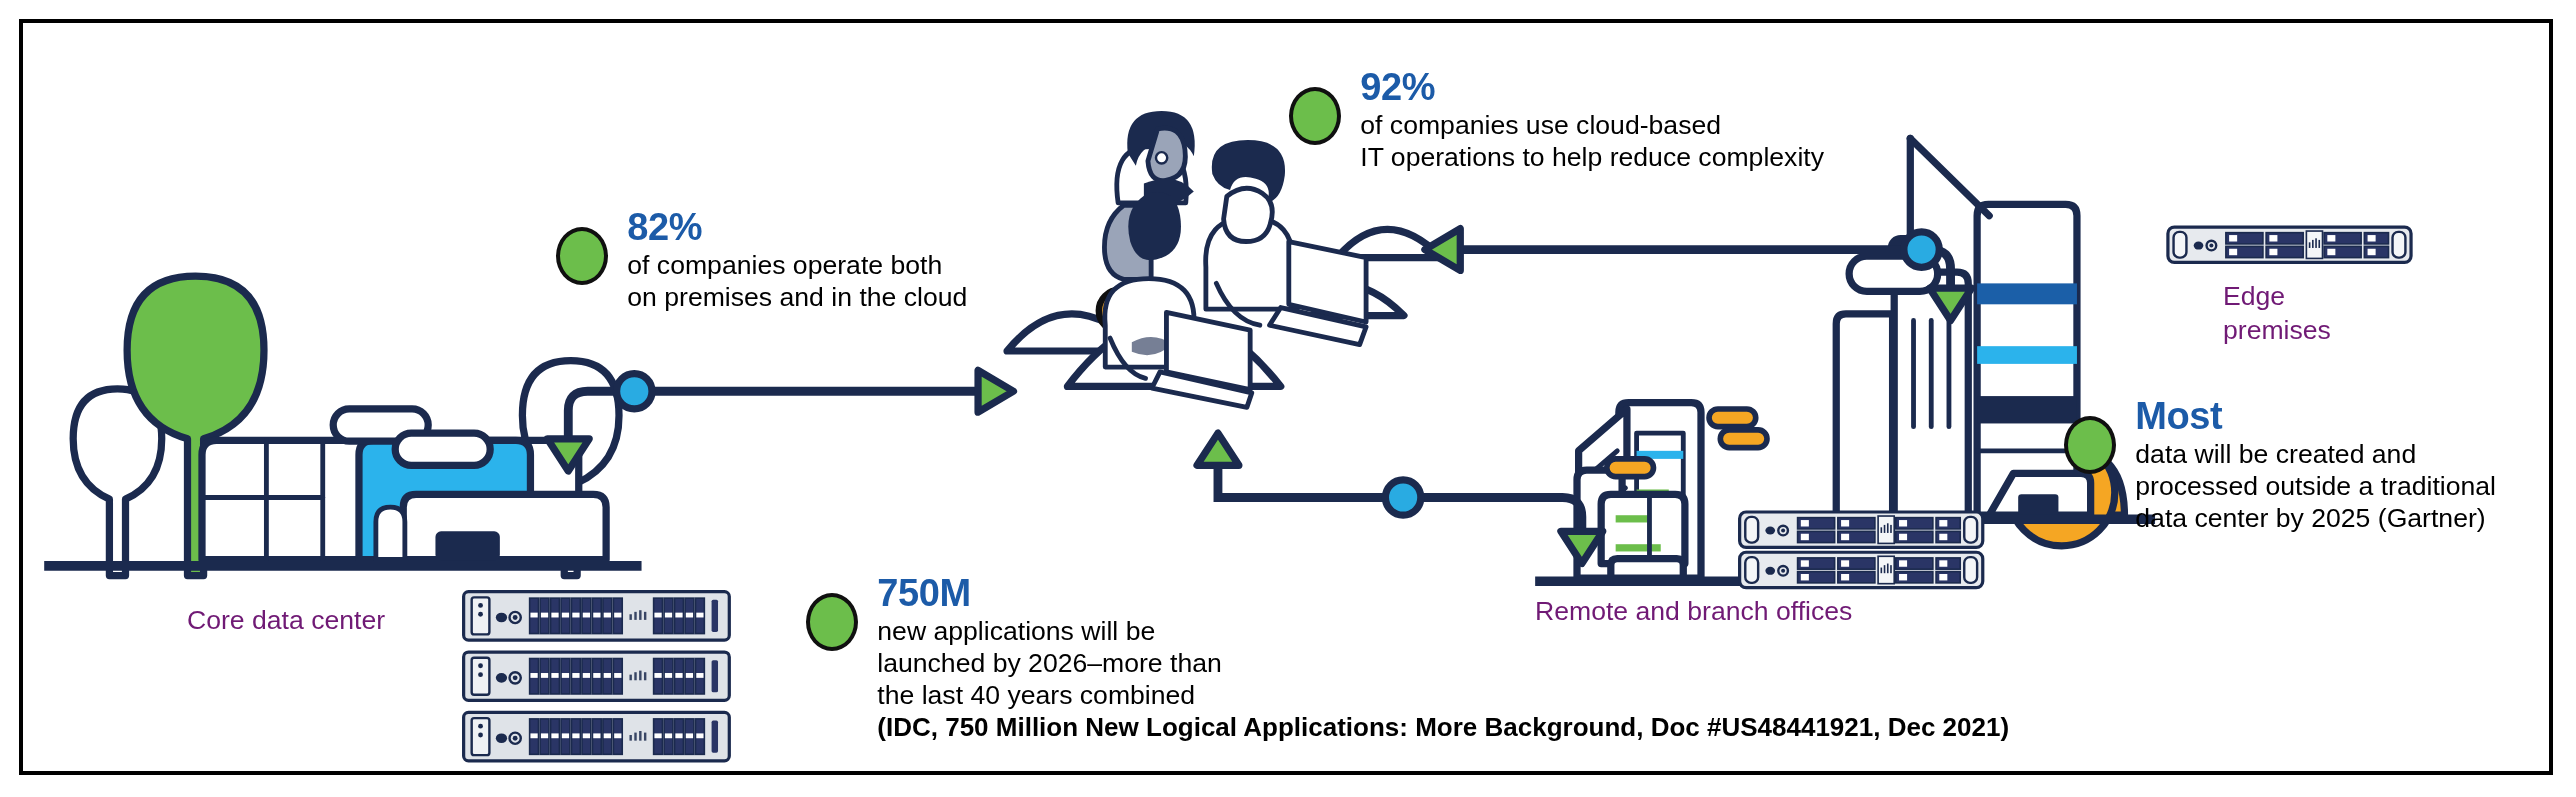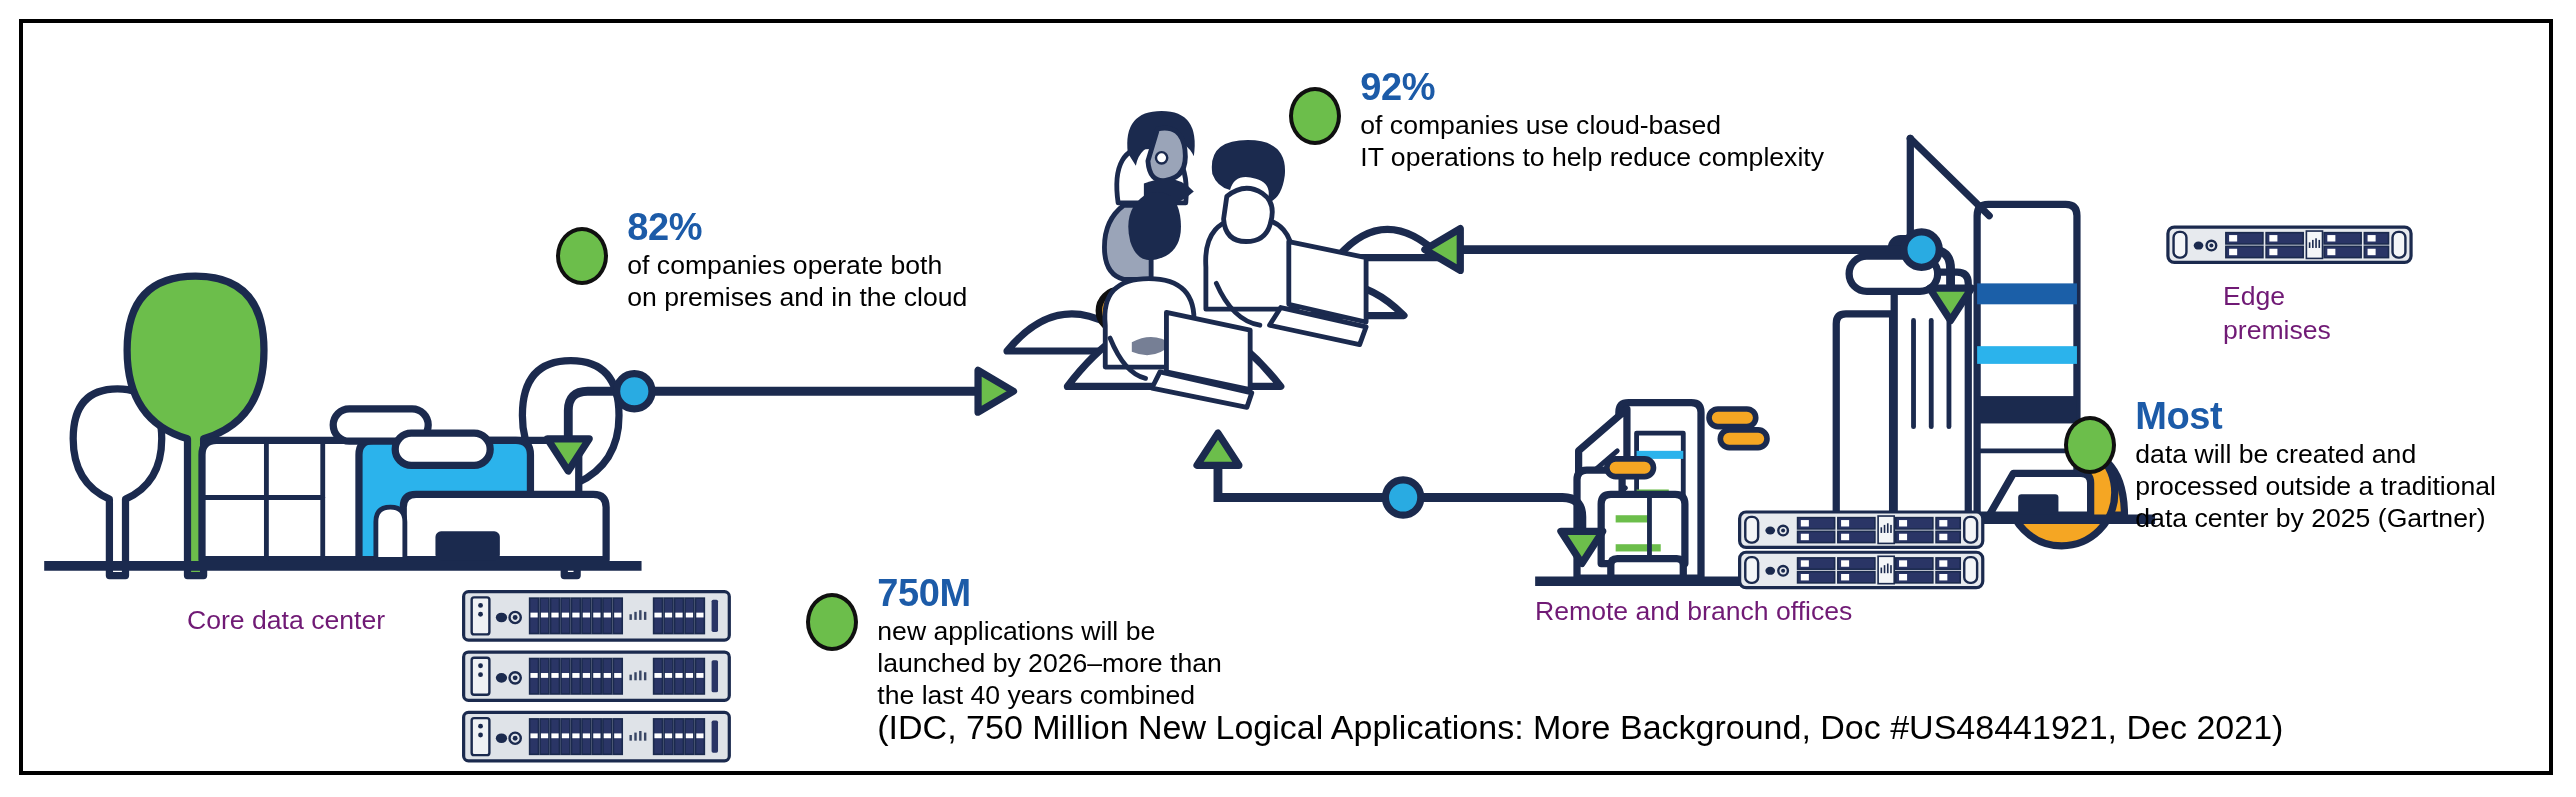--- a/index.html
+++ b/index.html
@@ -38,21 +38,21 @@
     line-height:43px;
     letter-spacing:-0.4px;
     white-space:nowrap;
   }
   .cline{
     color:#000000;
     font-size:26.6px;
     line-height:32px;
     white-space:nowrap;
   }
-  .cline.small{font-size:34px;}
+  .cline.small{font-size:26px;font-weight:bold;}
 
   
   .nodelabel{
     position:absolute;
     color:#701a75;
     font-size:26.6px;
     line-height:34px;
     white-space:nowrap;
   }
 </style>

